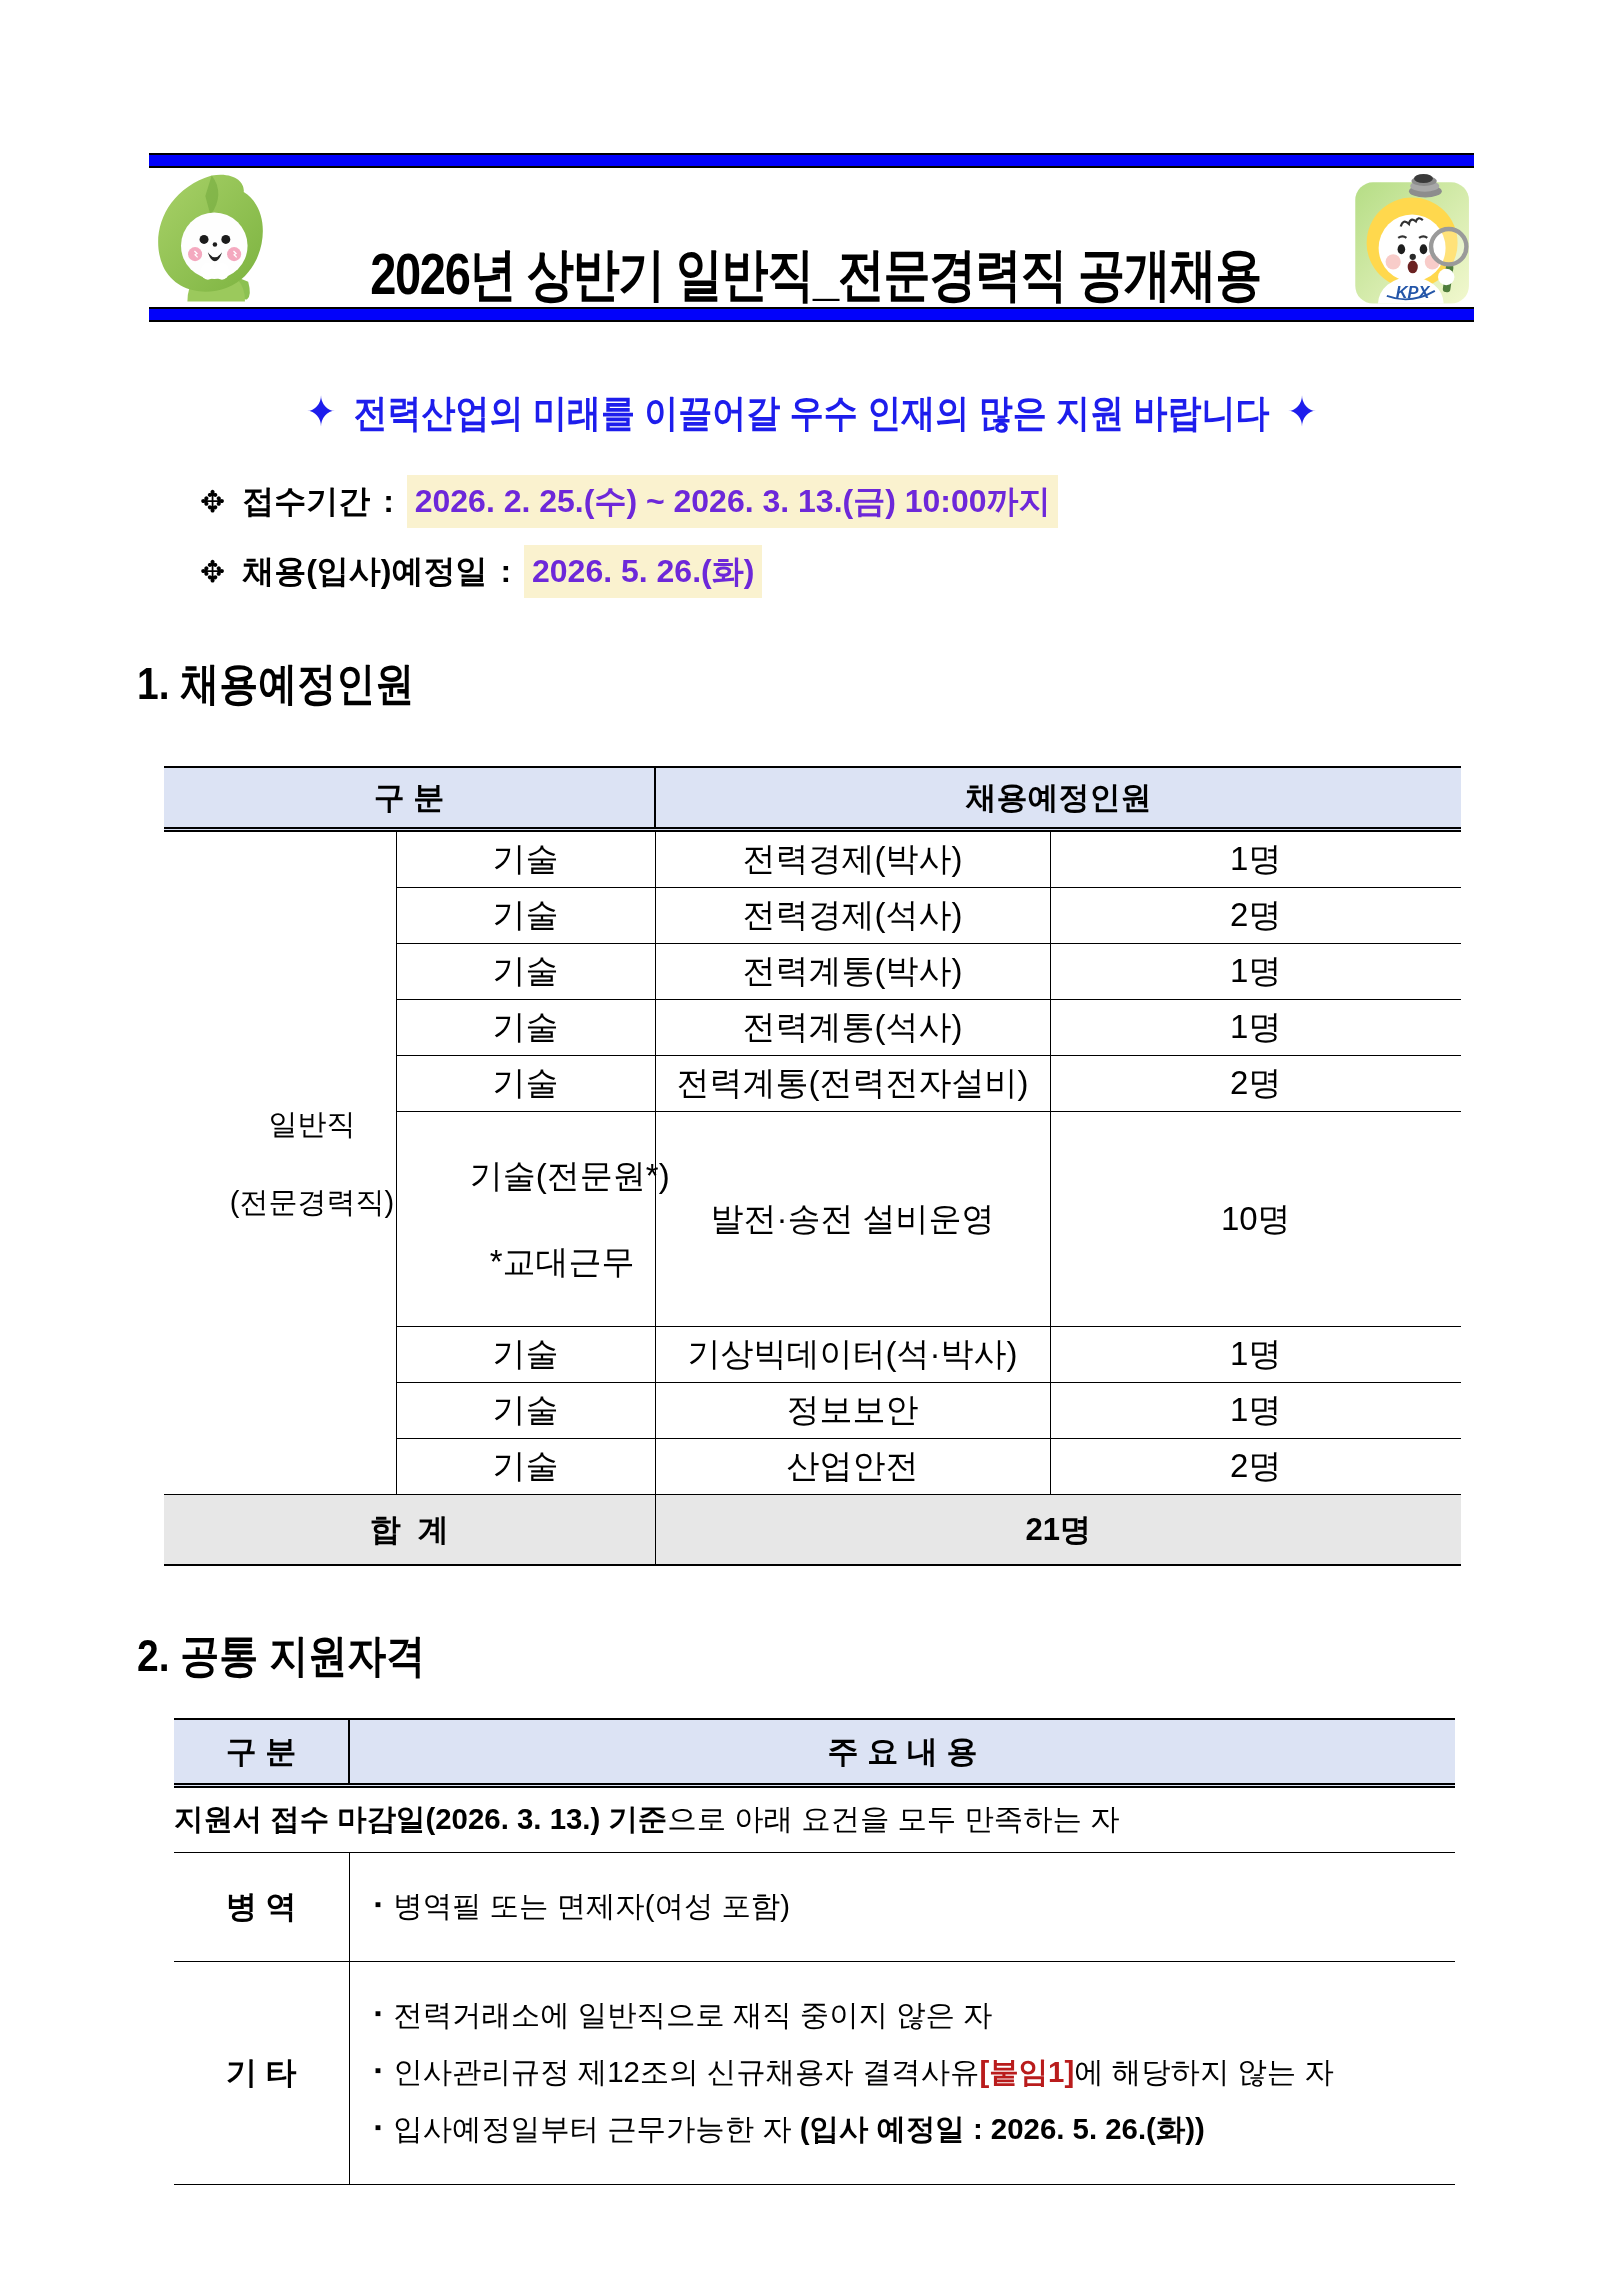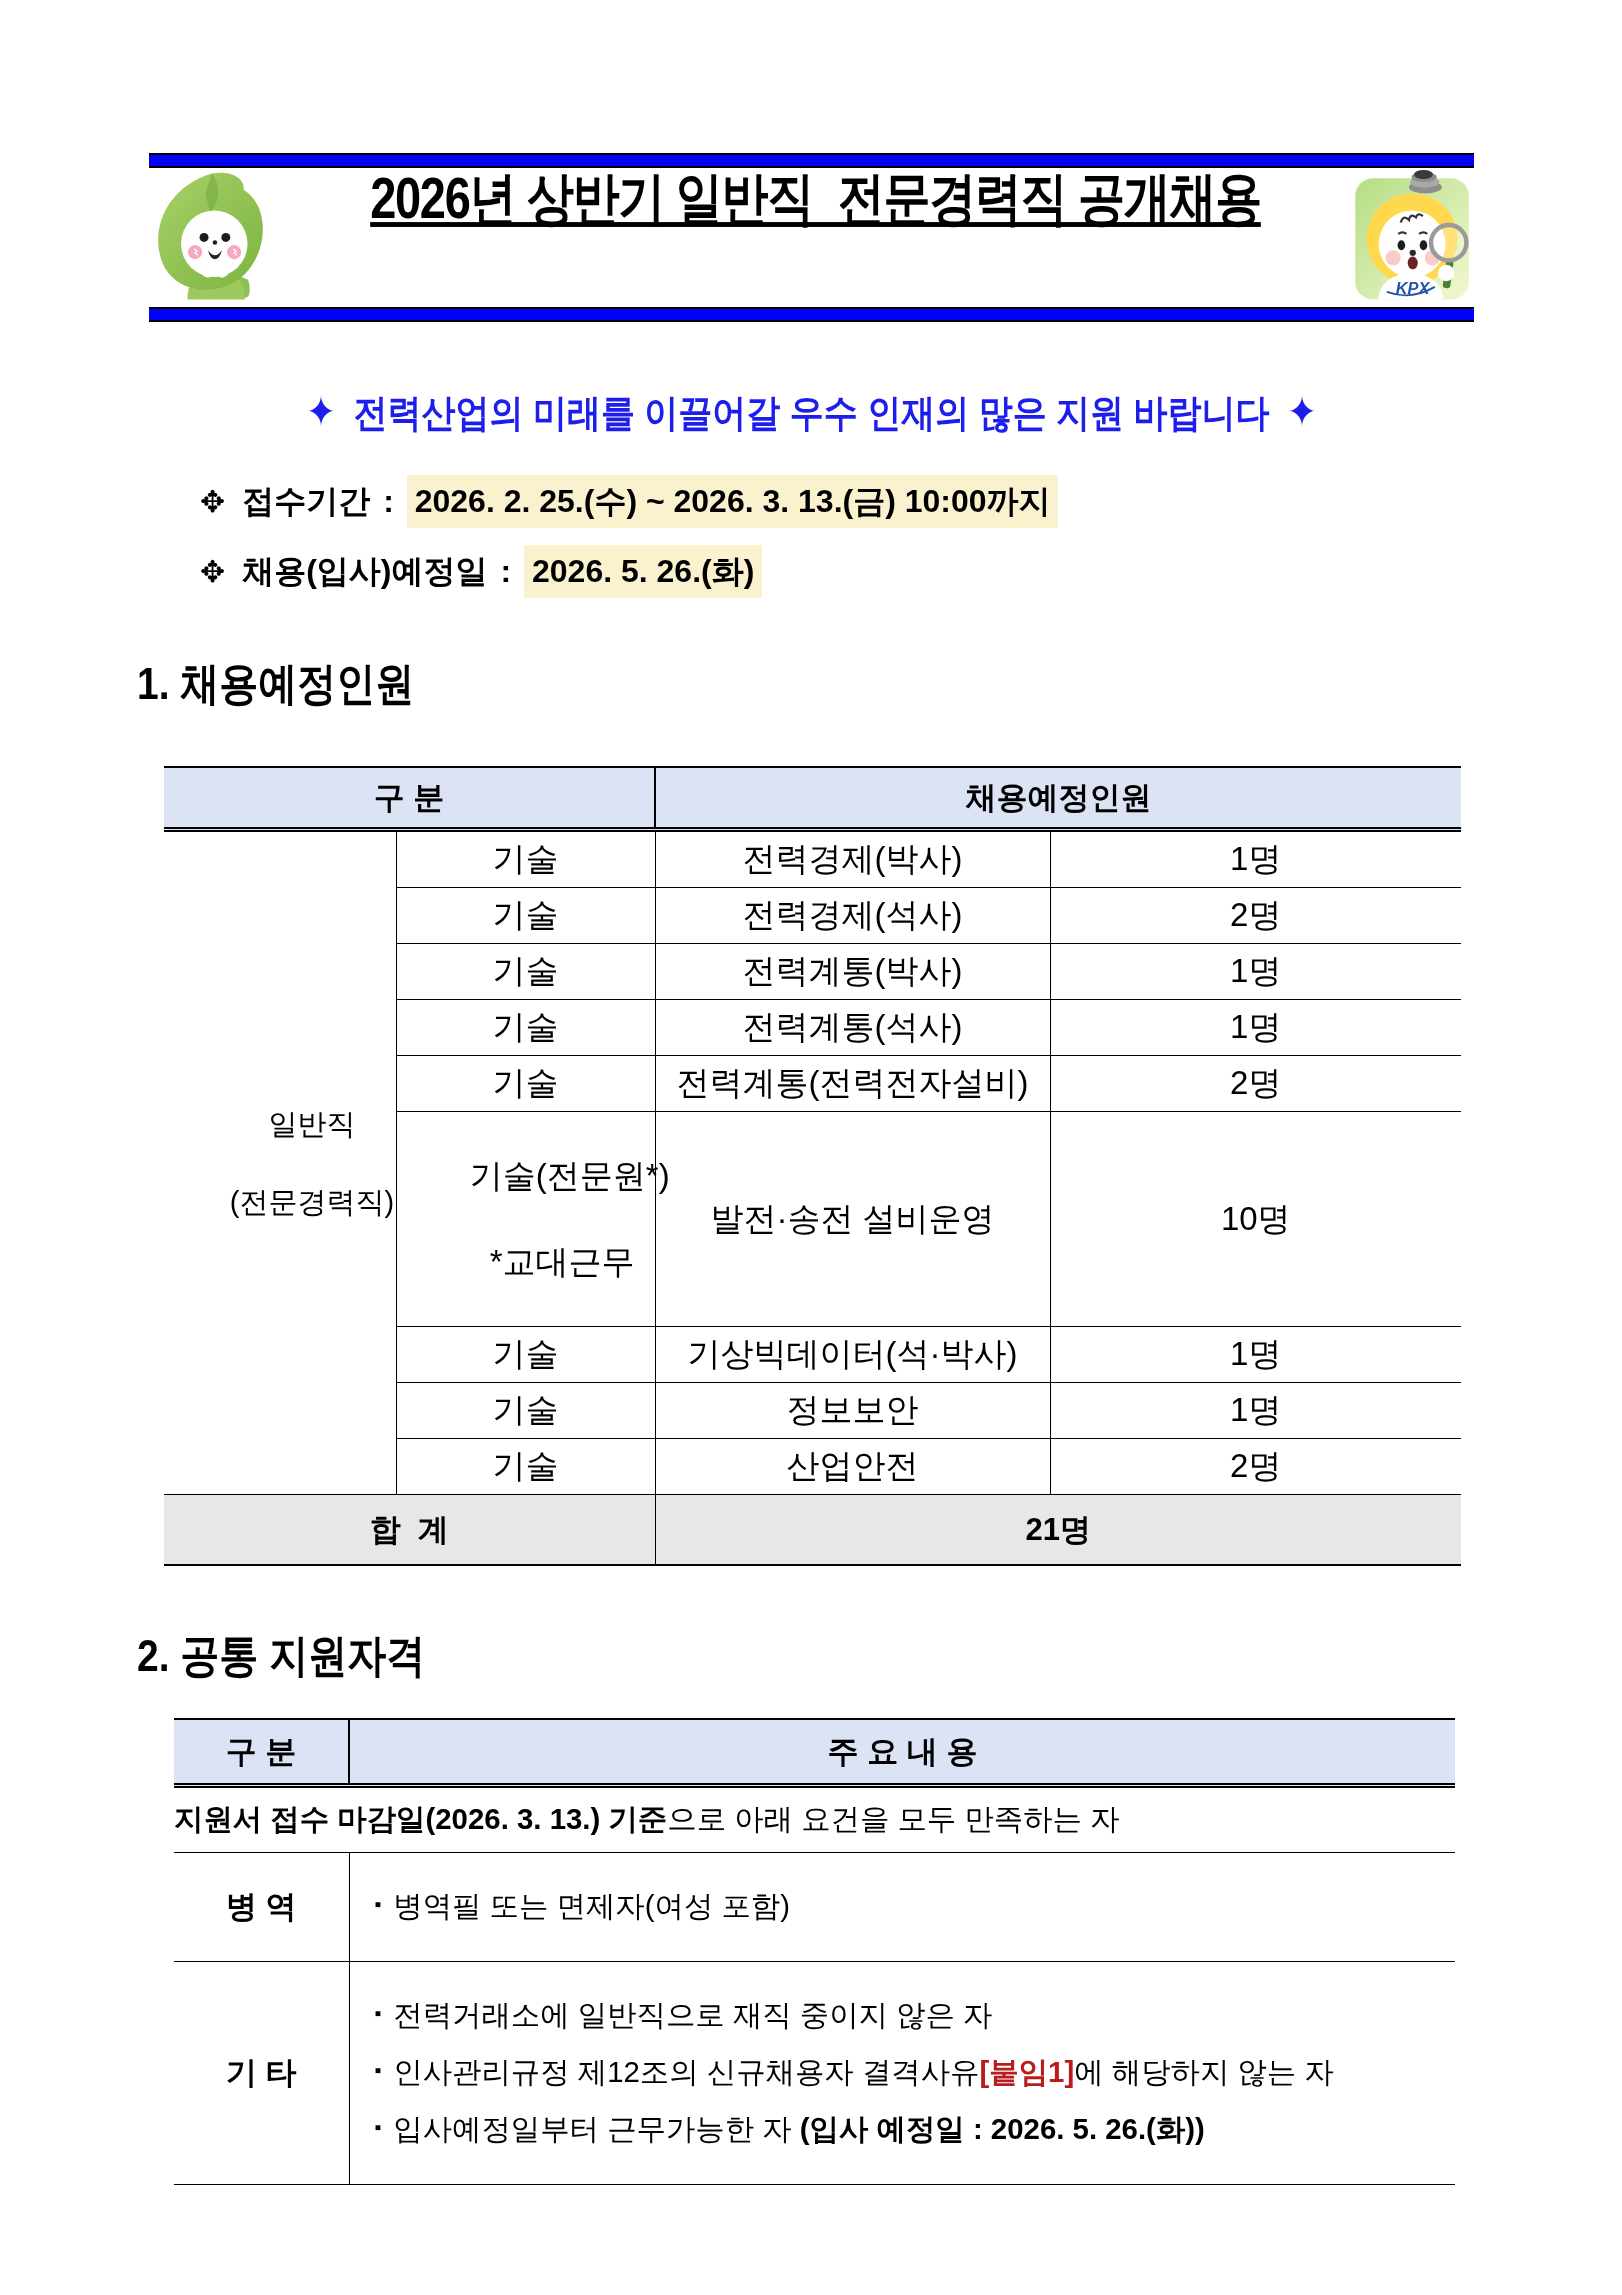--- a/index.html
+++ b/index.html
@@ -11,21 +11,21 @@
   .top-space { height:153px; }
 
   
   .bar {
     height:11px; background:#0202fa;
     border-top:2.6px solid #000; border-bottom:2.6px solid #000;
     margin:0 149px;
   }
   .header-band {
     margin:0 149px; height:139px;
-    display:flex; align-items:flex-start; justify-content:space-between;text-decoration:underline;
+    display:flex; align-items:flex-end; justify-content:space-between;
   }
   .mascot { flex:0 0 auto; }
   .doc-title {
     flex:1 1 auto; text-align:center;
     font-size:47px; font-weight:800; letter-spacing:-1.3px;
     transform:scaleY(1.22); white-space:nowrap;
   }
 
   
   .slogan {
@@ -34,21 +34,21 @@
     transform:scaleY(1.12); white-space:nowrap;
   }
   .slogan .star { font-size:37px; padding:0 17px; font-weight:400; }
 
   
   .notices { margin:43px 0 0 200px; }
   .notice-line { font-size:32px; font-weight:800; margin-bottom:26px; white-space:nowrap; }
   .notice-line .bullet { font-size:30px; margin-right:17px; }
   .notice-line .colon { margin:0 13px; }
   .notice-value {
-    color:#000000; background:#faf2cf;
+    color:#6d28d9; background:#faf2cf;
     padding:7.9px 7.9px 9.2px 7.9px; white-space:pre;
   }
 
   
   .section-heading {
     margin:63px 0 0 137px; font-size:39px; font-weight:900;
     transform:scaleY(1.15); transform-origin:left center; white-space:nowrap;
   }
 
   

